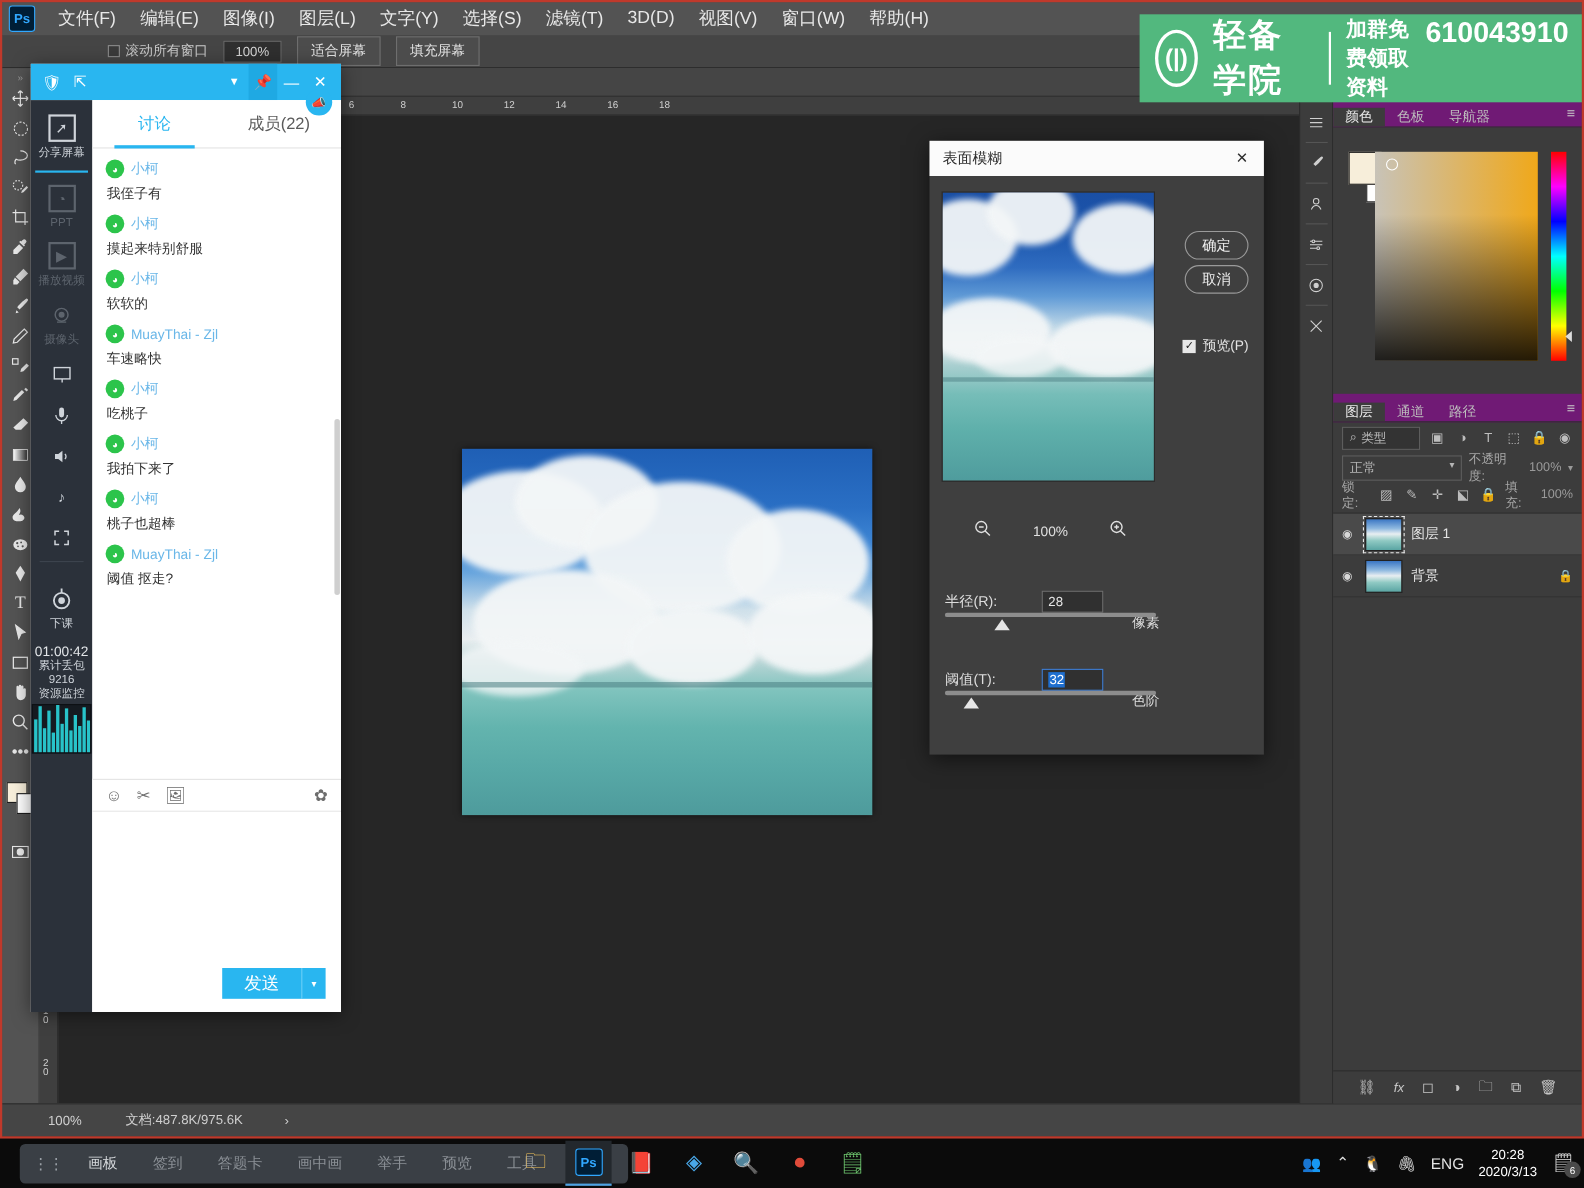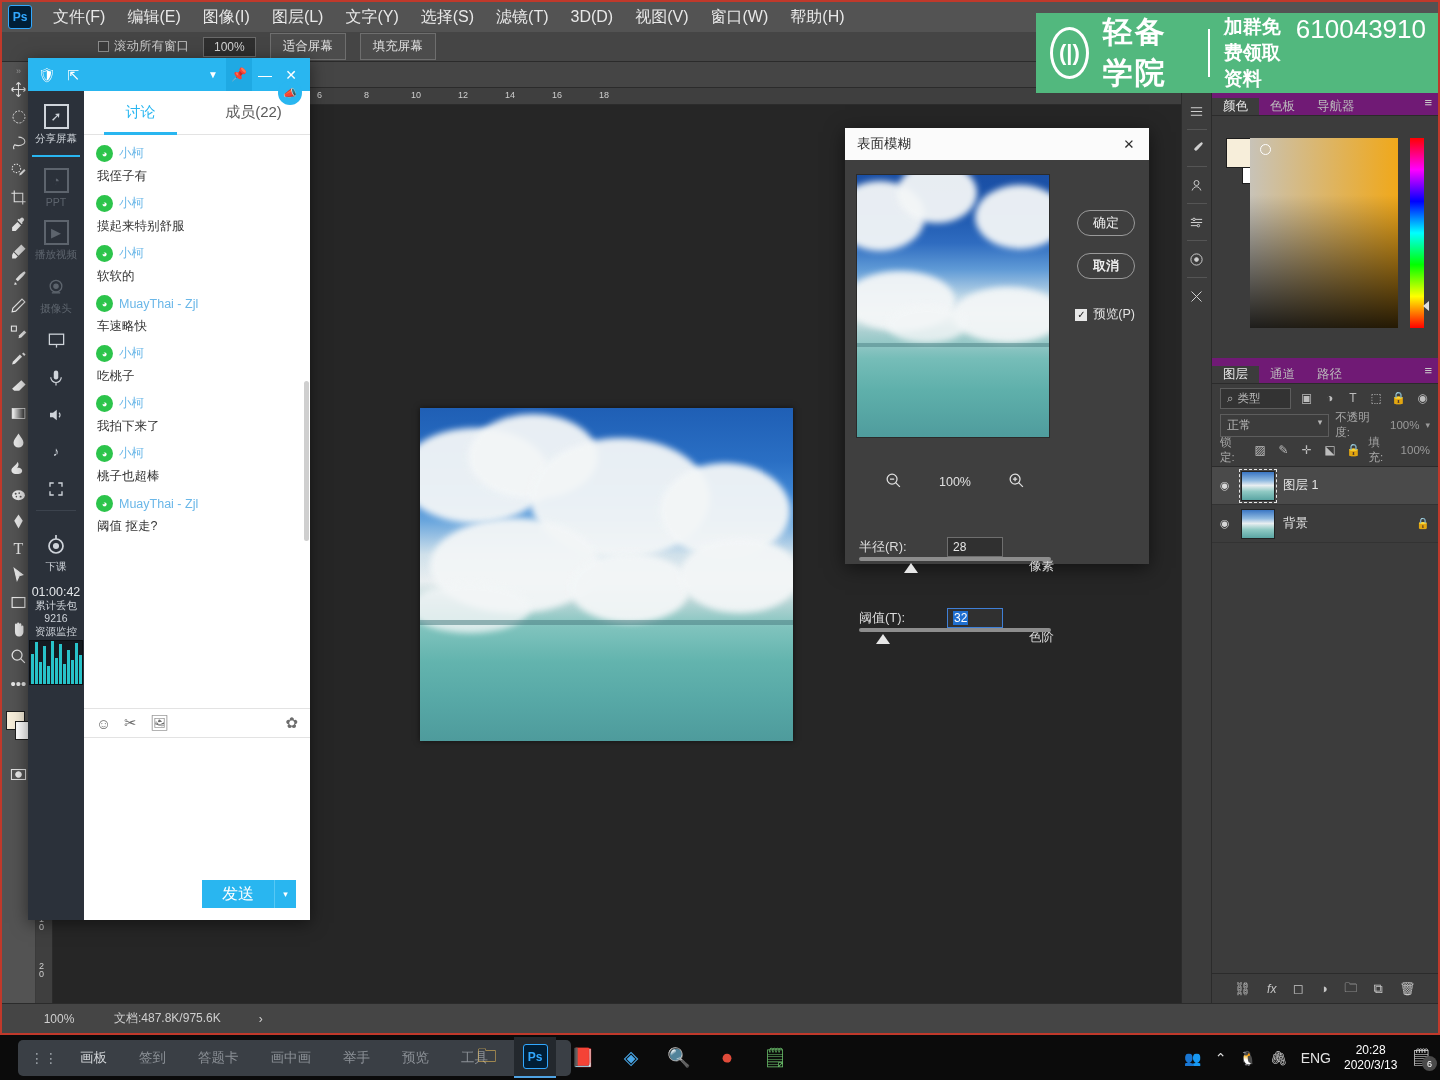--- a/index.html
+++ b/index.html
@@ -150,37 +150,37 @@
   .lthumb.sel{ outline:1px dashed #e8e8e8; outline-offset:1px;}
   .lname{ color:#e4e4e4; font-size:12.5px; flex:1;}
   .llock{ color:#c9c9c9; font-size:11px;}
   .lp-bottom{ position:absolute; left:0;right:0;bottom:0;height:30px;background:#3c3c3c;
     border-top:1px solid #2b2b2b; display:flex; align-items:center; justify-content:space-around;
     padding:0 14px;}
   .lp-bic{ color:#c6c6c6; font-size:13px;}
 
   
   .dlg{
-    position:absolute; left:843px; top:126px; width:304px; height:436px;
+    position:absolute; left:843px; top:126px; width:304px; height:558px;
     background:#3f3f3f; box-shadow:0 4px 18px rgba(0,0,0,.55); z-index:40;
   }
   .dlg-title{ height:32px; background:#fbfbfb; display:flex; align-items:center;
     justify-content:space-between; padding:0 10px 0 12px;}
   .dlg-title span{ color:#2d2d2d; font-size:13.5px;}
   .dlg-x{ color:#4a4a4a; font-size:15px; width:20px; text-align:center;}
   .dlg-body{ position:relative; height:471px; padding:14px;}
   .dlg-preview{ position:absolute; left:11px; top:14px; width:194px; height:264px;
     border:1px solid #2b2b2b; overflow:hidden;
     background:linear-gradient(#1a4fa5 0%,#1c56ad 14%,#2f6cc0 26%,#5f9ad6 36%,
       #b9d4e6 46%,#e5ecee 53%,#a9cfd0 60%,#76bdb8 70%,#5fb0ab 82%,#4f9c9d 100%);}
   .dlg-ok, .dlg-cancel{
     position:absolute; right:14px; width:58px; height:26px; border-radius:13px;
     border:1px solid #9a9a9a; color:#efefef; font-size:13px;
     display:flex; align-items:center; justify-content:center;}
-  .dlg-ok{ top:50px;} .dlg-cancel{ top:93px;font-weight:bold;}
+  .dlg-ok{ top:50px;} .dlg-cancel{ top:81px;}
   .dlg-prev-chk{ position:absolute; right:14px; top:146px; display:flex; align-items:center; gap:6px;
     color:#e3e3e3; font-size:12.5px;}
   .chk{ width:12px;height:12px;background:#e8e8e8;color:#222;font-size:10px;
     display:flex;align-items:center;justify-content:center;}
   .dlg-zoomrow{ position:absolute; left:40px; top:312px; width:140px; display:flex;
     align-items:center; justify-content:space-between;}
   .zm{ color:#e0e0e0; font-size:15px;}
   .zmv{ color:#e0e0e0; font-size:12.5px;}
   .dlg-field-row{ position:absolute; left:14px; display:flex; align-items:center; gap:26px;}
   .dlg-flbl{ color:#dcdcdc; font-size:13px; width:62px;}
@@ -249,21 +249,21 @@
 
   
   .wm{ position:absolute; right:0; top:13px; width:404px; height:80px; background:#52b87e;
     display:flex; align-items:center; padding:0 14px; gap:14px; z-index:60;}
   .wm-logo{ width:52px;height:52px; border:3px solid #fff; border-radius:50%;
     display:flex; align-items:center; justify-content:center; color:#fff; font-size:22px; font-weight:bold;}
   .wm-name{ color:#fff; font-size:30px; font-weight:bold; letter-spacing:2px;}
   .wm-div{ width:2px; height:48px; background:#fff;}
   .wm-right{ display:flex; flex-direction:row; gap:1px;}
   .wm-l1{ color:#fff; font-size:19px; font-weight:bold;}
-  .wm-l2{ color:#fff; font-size:26px; font-weight:normal;}
+  .wm-l2{ color:#fff; font-size:26px; font-weight:bold;}
 
   
   .taskbar{ position:absolute; left:0; bottom:0; width:1440px; height:45px; background:#0b0b0b; z-index:80;}
   .tb-float{ position:absolute; left:18px; top:5px; height:36px; background:#3a3f45;
     border-radius:5px; display:flex; align-items:center; padding:0 12px; gap:0px;}
   .tb-grip{ color:#9aa0a6; font-size:14px; margin-right:6px;}
   .tb-item{ color:#d6d9dc; font-size:13.5px; padding:0 16px;}
   .tb-item.dim{ color:#8b9096;}
   .tb-power{ color:#d6d9dc; font-size:17px; padding:0 12px 0 30px;}
   .tb-icons{ position:absolute; left:466px; top:2px; display:flex; align-items:center; gap:6px;}

